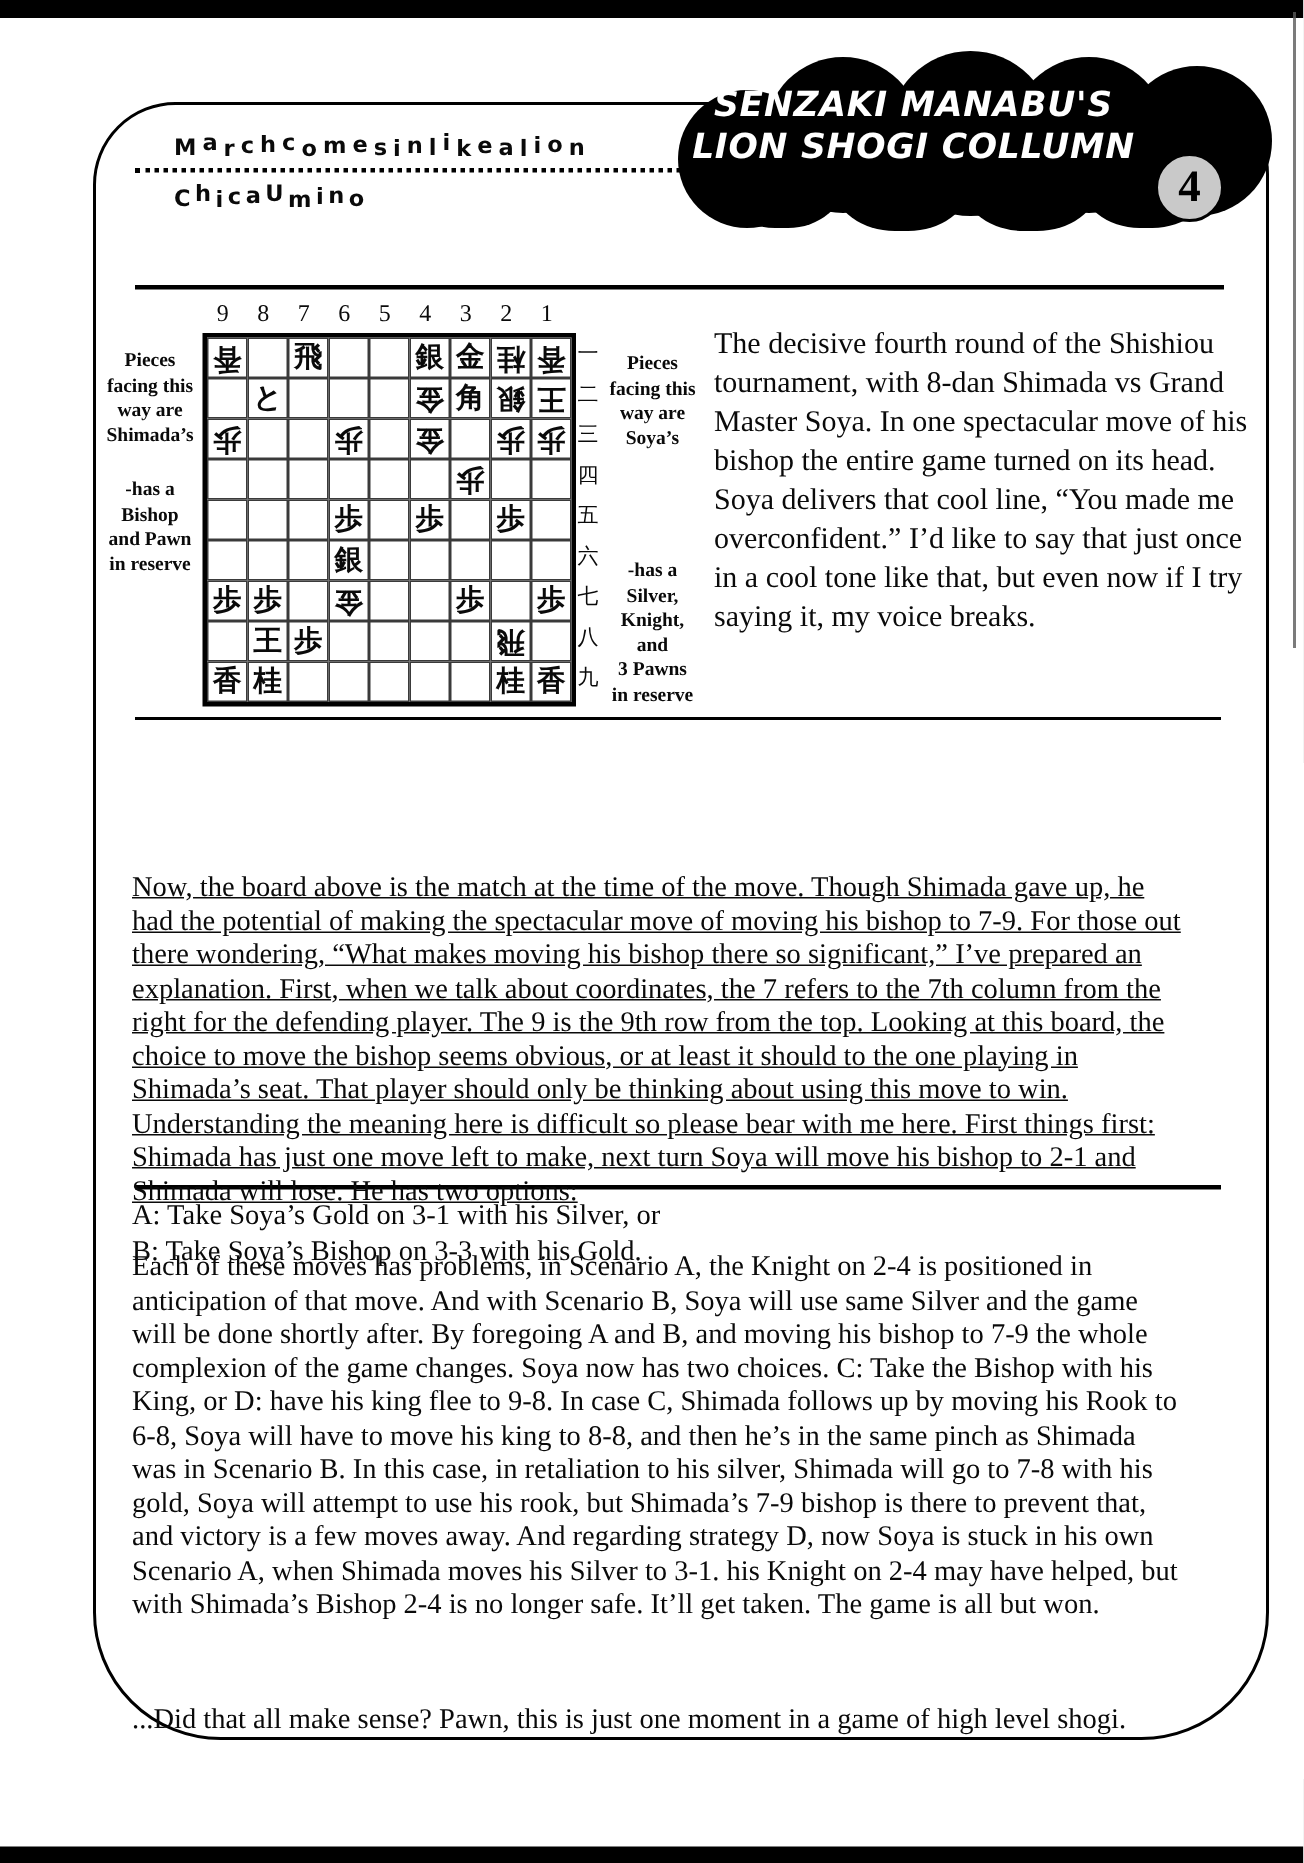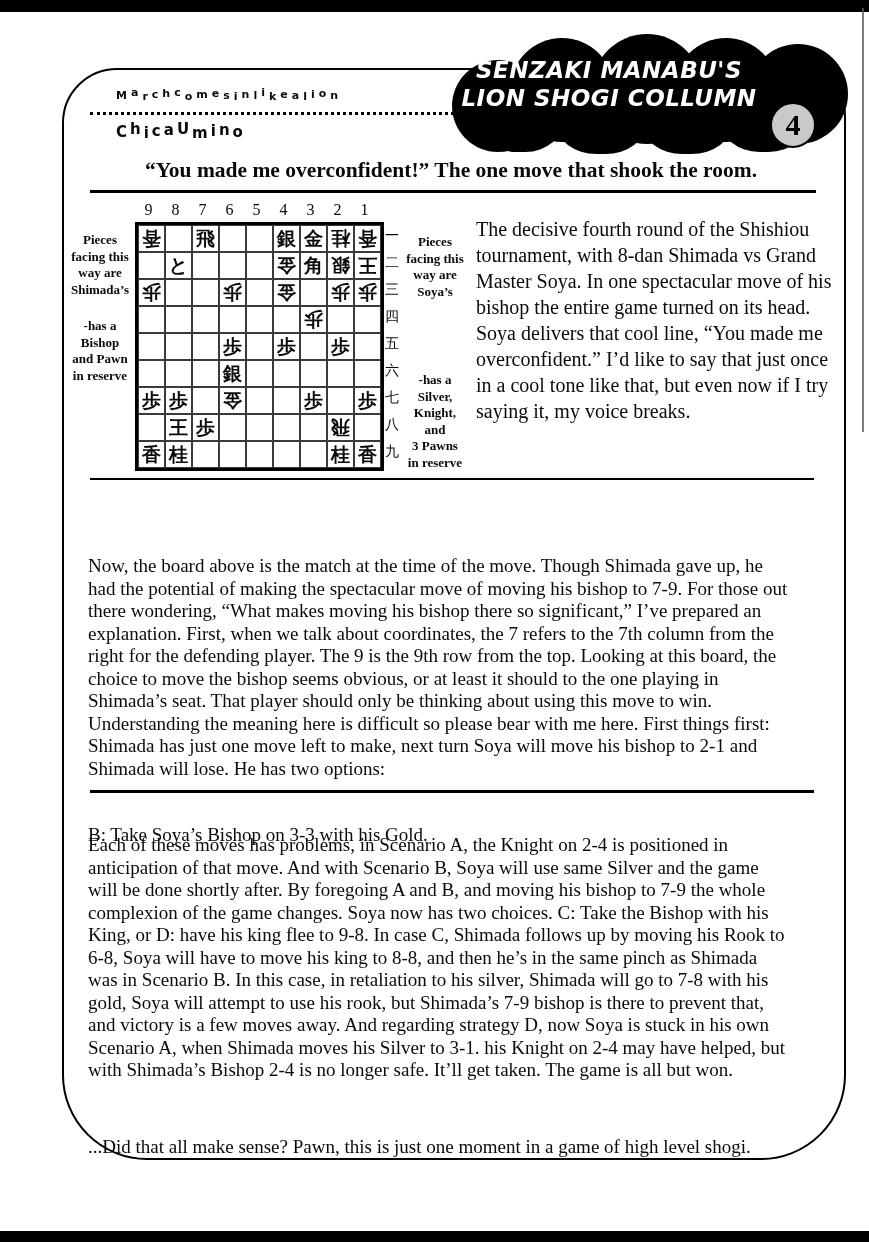--- a/index.html
+++ b/index.html
@@ -9,21 +9,21 @@
   .bar.top{top:0;height:12px;}
   .bar.bottom{bottom:0;height:11px;}
   .scan-line{position:absolute;left:862px;top:8px;width:2px;height:424px;background:#5a5a5a;opacity:.8;}
 
   
   .panel{position:absolute;left:62px;top:68px;width:780px;height:1088px;
          border:2.5px solid #000;border-radius:55px 48px 85px 85px;background:#fff;}
 
   
   .series-title{position:absolute;left:52px;top:18px;font-family:"DejaVu Sans",sans-serif;
-        font-weight:bold;font-size:11px;letter-spacing:4px;word-spacing:7px;white-space:nowrap;}
+        font-weight:bold;font-size:15px;letter-spacing:4px;word-spacing:7px;white-space:nowrap;}
   .series-title span{position:relative;display:inline-block;}
   .dotted-rule{position:absolute;left:26px;top:42px;width:382px;border-bottom:3px dotted #000;}
   .author-name{position:absolute;left:52px;top:52px;font-family:"DejaVu Sans",sans-serif;
         font-weight:bold;font-size:15px;letter-spacing:3px;word-spacing:6px;white-space:nowrap;}
   .author-name span{position:relative;display:inline-block;}
 
   .headline{position:absolute;left:20px;top:88px;width:734px;text-align:center;
         font-weight:bold;font-size:21.5px;white-space:nowrap;}
   .rule{position:absolute;background:#000;}
   .rule.r1{left:26px;top:120px;width:726px;height:2.5px;}
@@ -63,41 +63,40 @@
   .cell{border:0.75px solid #3a3a3a;display:flex;align-items:center;justify-content:center;
         box-sizing:border-box;}
   .piece{font-size:19px;line-height:1;font-family:serif;font-weight:bold;}
   .piece.rot{transform:rotate(180deg);}
 
   .intro-text{position:absolute;left:476px;top:216px;width:364px;font-size:20px;
         line-height:26px;}
 
   .body-text{position:absolute;left:88px;width:702px;font-size:19px;line-height:22.5px;
         text-align:left;}
-  .p1{top:555px;}
+  .p1{top:581px;text-decoration:underline;}
   .opt{position:absolute;left:88px;width:702px;font-size:19px;line-height:23px;}
   .opt.a{top:799px;}
   .opt.b{top:823px;}
   .p2{top:834px;}
   .outro{top:1136px;}
 </style>
 </head>
 <body>
 
 <div class="stage">
 
   <div class="bar top"></div>
   <div class="scan-line"></div>
 
   <div class="panel">
     <div class="series-title quirky"><span style="top: 1px;">M</span><span style="top: -2px;">a</span><span style="top: 2px;">r</span><span style="top: 0px;">c</span><span style="top: -1px;">h</span><span style="top: 1px;"> </span><span style="top: -2px;">c</span><span style="top: 2px;">o</span><span style="top: 0px;">m</span><span style="top: -1px;">e</span><span style="top: 1px;">s</span><span style="top: -2px;"> </span><span style="top: 2px;">i</span><span style="top: 0px;">n</span><span style="top: -1px;"> </span><span style="top: 1px;">l</span><span style="top: -2px;">i</span><span style="top: 2px;">k</span><span style="top: 0px;">e</span><span style="top: -1px;"> </span><span style="top: 1px;">a</span><span style="top: -2px;"> </span><span style="top: 2px;">l</span><span style="top: 0px;">i</span><span style="top: -1px;">o</span><span style="top: 1px;">n</span></div>
     <div class="dotted-rule"></div>
     <div class="author-name quirky"><span style="top: 1px;">C</span><span style="top: -2px;">h</span><span style="top: 2px;">i</span><span style="top: 0px;">c</span><span style="top: -1px;">a</span><span style="top: 1px;"> </span><span style="top: -2px;">U</span><span style="top: 2px;">m</span><span style="top: 0px;">i</span><span style="top: -1px;">n</span><span style="top: 1px;">o</span></div>
 
-    <div class="headline">“You made me overconfident!” The one move that shook the room.</div>
     <div class="rule r1"></div>
     <div class="rule r2"></div>
     <div class="rule r3"></div>
   </div>
 
   <div class="note owner-left" style="white-space: pre-line;">Pieces
 facing this
 way are
 Shimada’s</div>
   <div class="note reserve-left" style="white-space: pre-line;">-has a
@@ -283,20 +282,21 @@
       <div class="row-label">五</div>
       <div class="row-label">六</div>
       <div class="row-label">七</div>
       <div class="row-label">八</div>
       <div class="row-label">九</div>
     </div>
 
   <div class="intro-text">The decisive fourth round of the Shishiou tournament, with 8-dan Shimada vs Grand Master Soya. In one spectacular move of his bishop the entire game turned on its head. Soya delivers that cool line, “You made me overconfident.” I’d like to say that just once in a cool tone like that, but even now if I try saying it, my voice breaks.</div>
 
   <div class="body-text p1">Now, the board above is the match at the time of the move. Though Shimada gave up, he had the potential of making the spectacular move of moving his bishop to 7-9. For those out there wondering, “What makes moving his bishop there so significant,” I’ve prepared an explanation. First, when we talk about coordinates, the 7 refers to the 7th column from the right for the defending player. The 9 is the 9th row from the top. Looking at this board, the choice to move the bishop seems obvious, or at least it should to the one playing in Shimada’s seat. That player should only be thinking about using this move to win. Understanding the meaning here is difficult so please bear with me here. First things first: Shimada has just one move left to make, next turn Soya will move his bishop to 2-1 and Shimada will lose. He has two options:</div>
+  <div class="opt a">A: Take Soya’s Gold on 3-1 with his Silver, or</div>
   <div class="opt b">B: Take Soya’s Bishop on 3-3 with his Gold.</div>
   <div class="body-text p2">Each of these moves has problems, in Scenario A, the Knight on 2-4 is positioned in anticipation of that move. And with Scenario B, Soya will use same Silver and the game will be done shortly after. By foregoing A and B, and moving his bishop to 7-9 the whole complexion of the game changes. Soya now has two choices. C: Take the Bishop with his King, or D: have his king flee to 9-8. In case C, Shimada follows up by moving his Rook to 6-8, Soya will have to move his king to 8-8, and then he’s in the same pinch as Shimada was in Scenario B. In this case, in retaliation to his silver, Shimada will go to 7-8 with his gold, Soya will attempt to use his rook, but Shimada’s 7-9 bishop is there to prevent that, and victory is a few moves away.  And regarding strategy D, now Soya is stuck in his own Scenario A, when Shimada moves his Silver to 3-1. his Knight on 2-4 may have helped, but with Shimada’s Bishop 2-4 is no longer safe. It’ll get taken. The game is all but won.</div>
   <div class="body-text outro">...Did that all make sense? Pawn, this is just one moment in a game of high level shogi.</div>
 
   <div class="cloud">
     <div class="blob" style="left:0px;top:26px;width:92px;height:92px;"></div>
     <div class="blob" style="left:58px;top:4px;width:104px;height:104px;"></div>
     <div class="blob" style="left:140px;top:0px;width:110px;height:110px;"></div>
     <div class="blob" style="left:222px;top:4px;width:104px;height:104px;"></div>
     <div class="blob" style="left:296px;top:10px;width:100px;height:100px;"></div>

